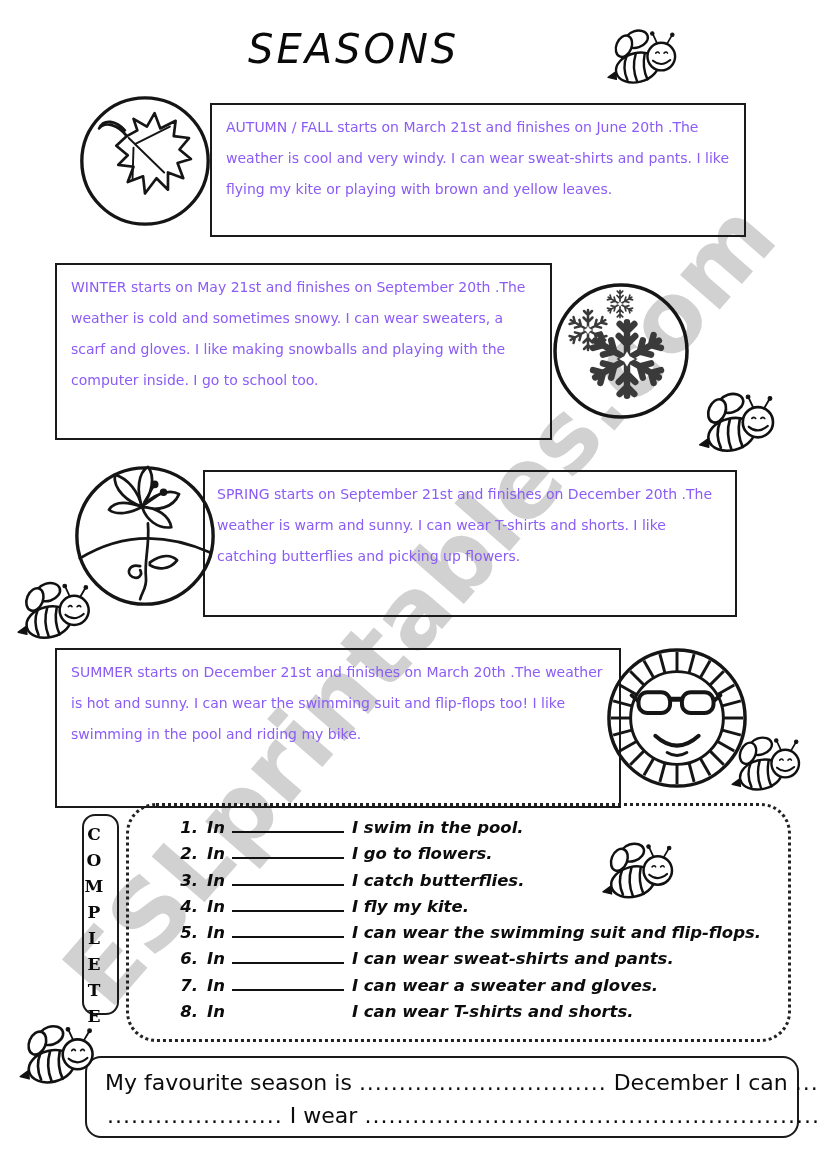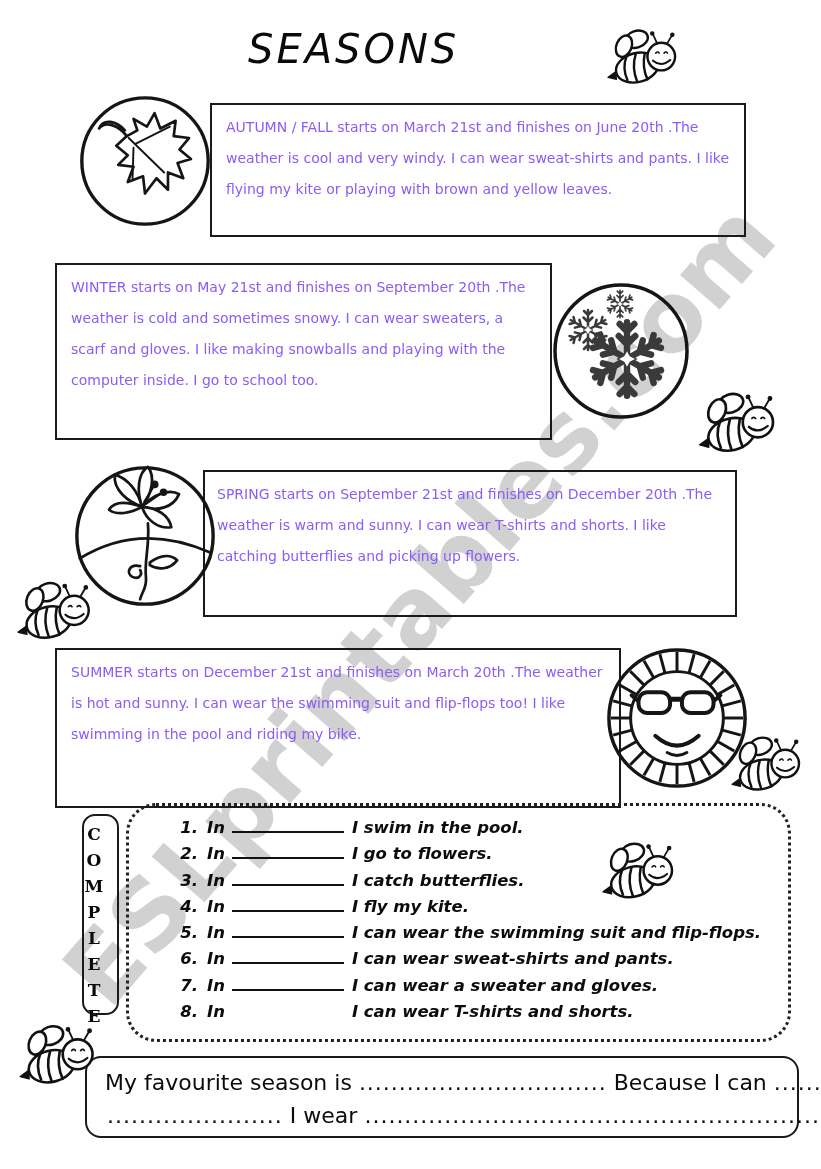--- a/index.html
+++ b/index.html
@@ -254,21 +254,21 @@
     </div>
     <div class="item">
       <span class="num">8.</span><span>In</span><span class="blank no-line"></span><span>I can wear T-shirts and shorts.</span>
     </div>
   </div>
 
   <div class="footer-box">
     <div class="fline">
       <span>My favourite season is</span>
       <span class="dots">...............................</span>
-      <span>Because I can</span>
+      <span>December I can</span>
       <span class="dots">..............</span>
     </div>
     <div class="fline fline2">
       <span class="dots">......................</span>
       <span>I wear</span>
       <span class="dots">..................................................................</span>
       
     </div>
   </div>
 

